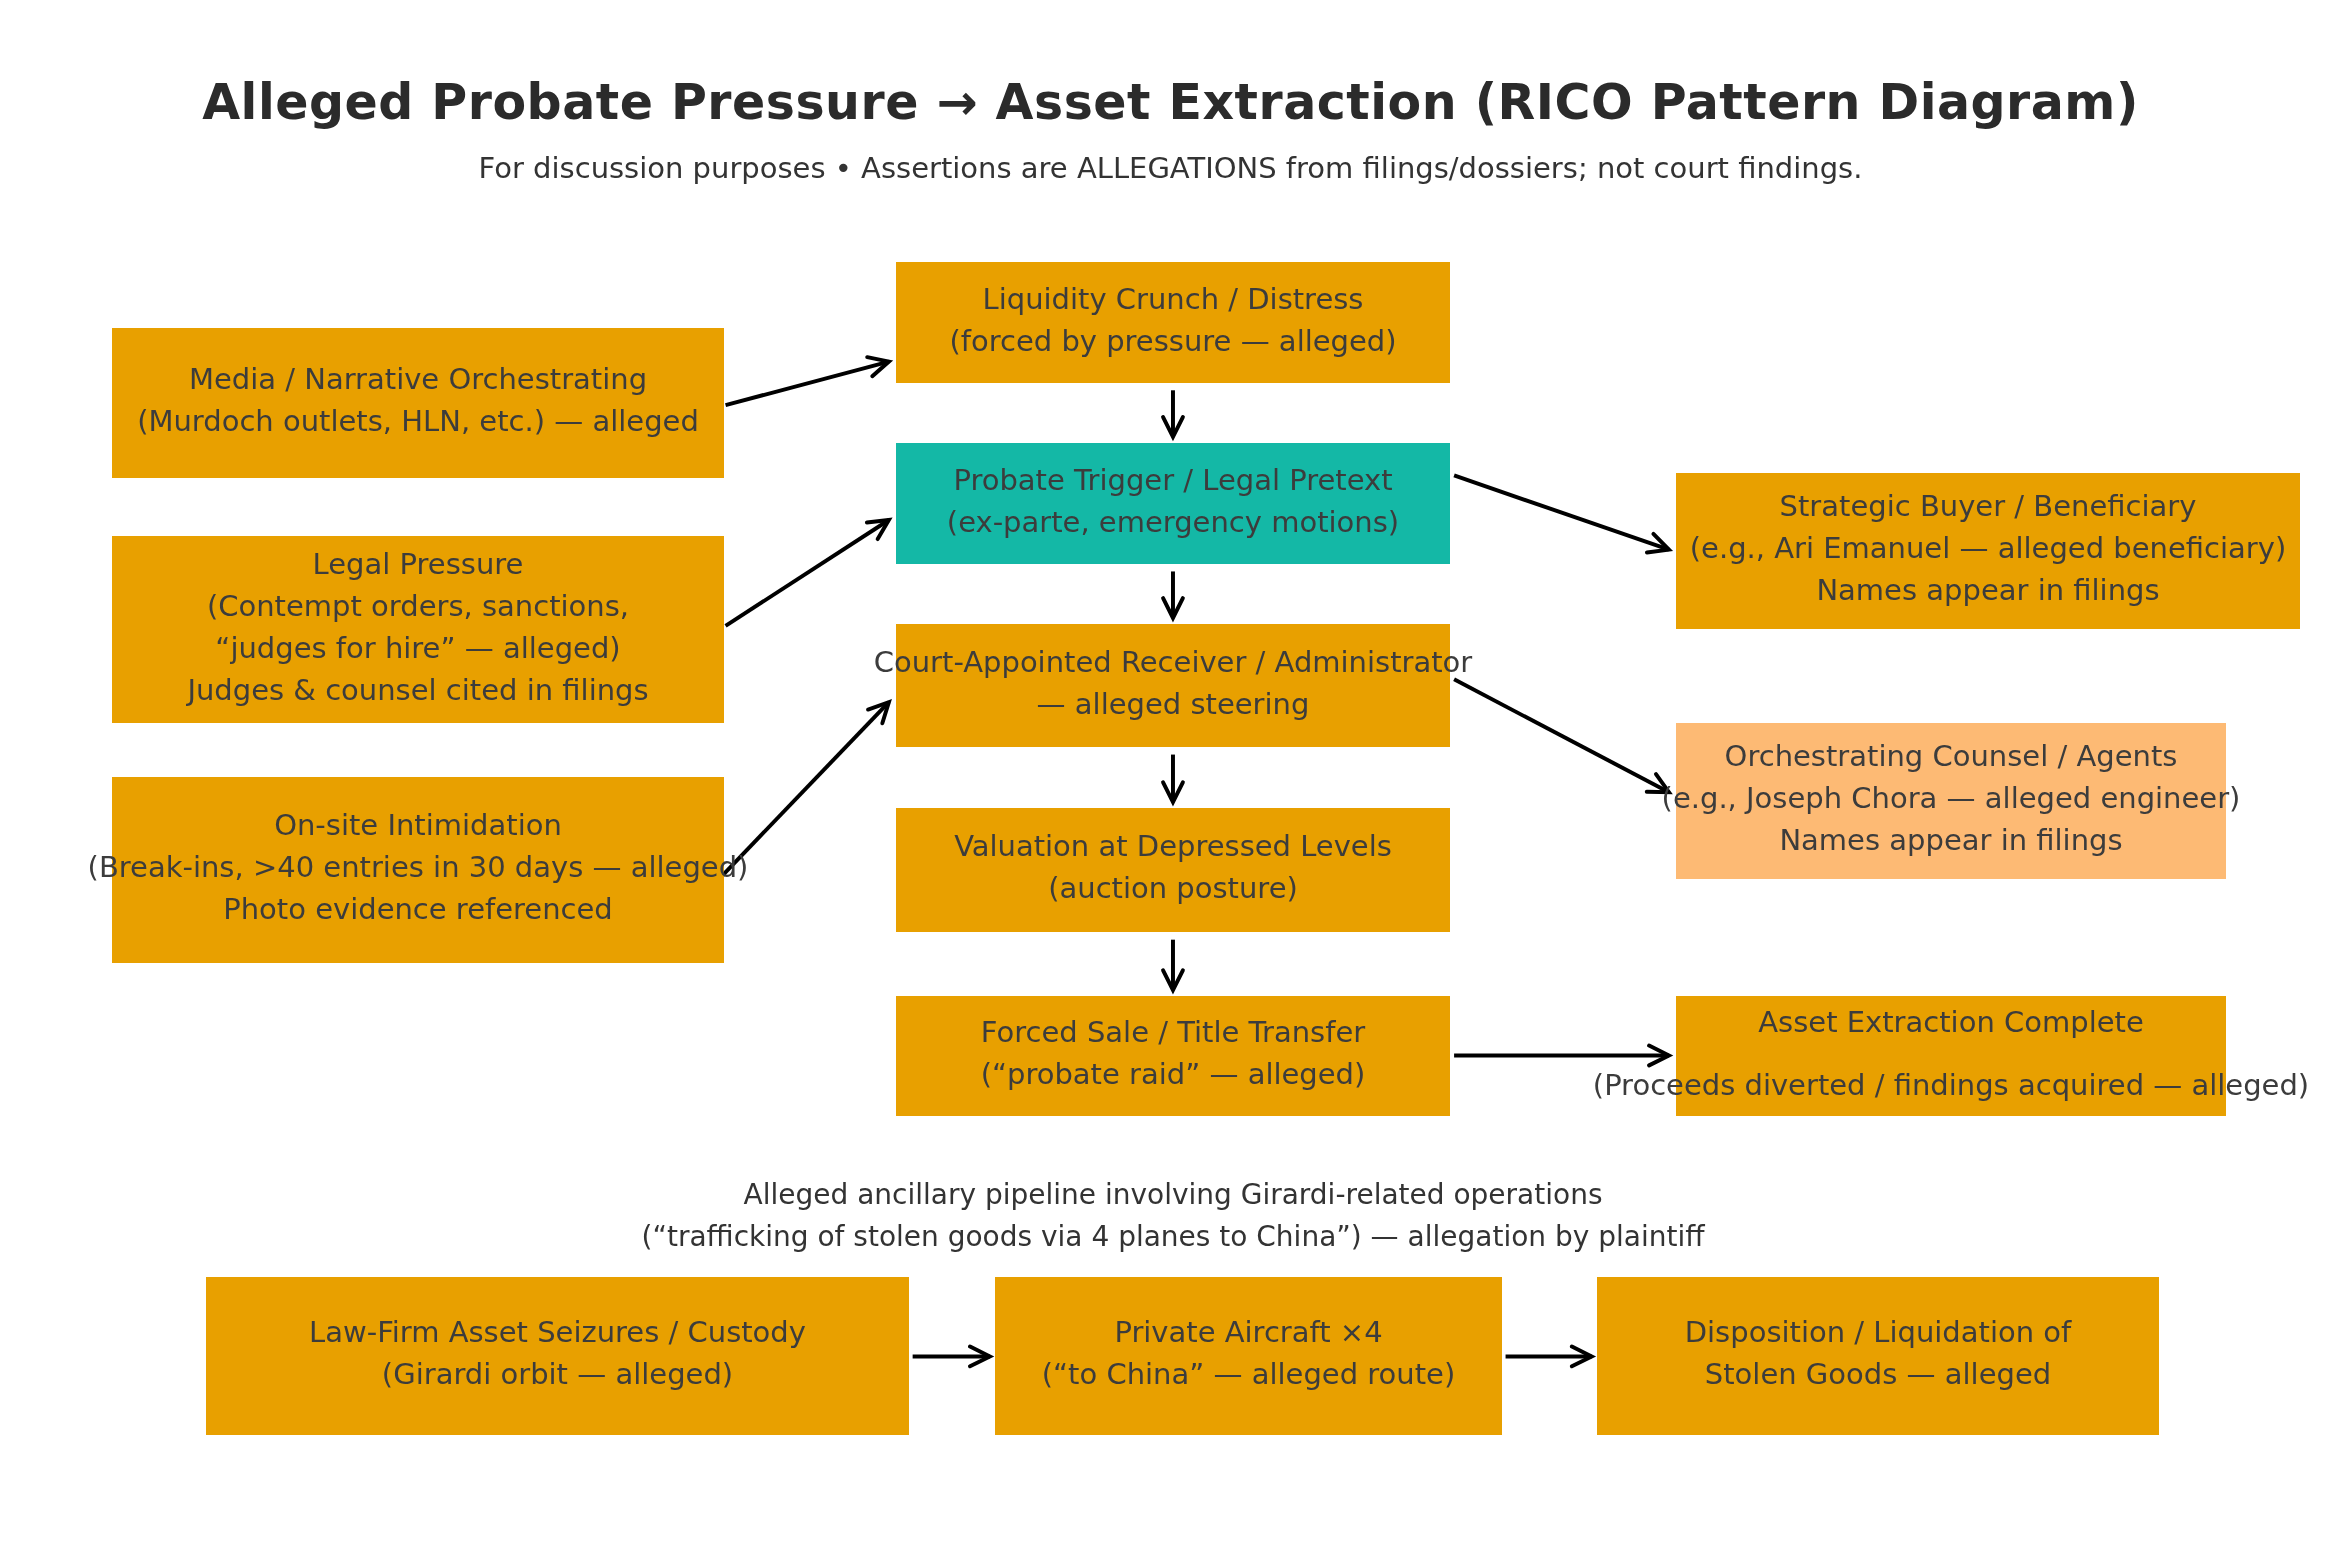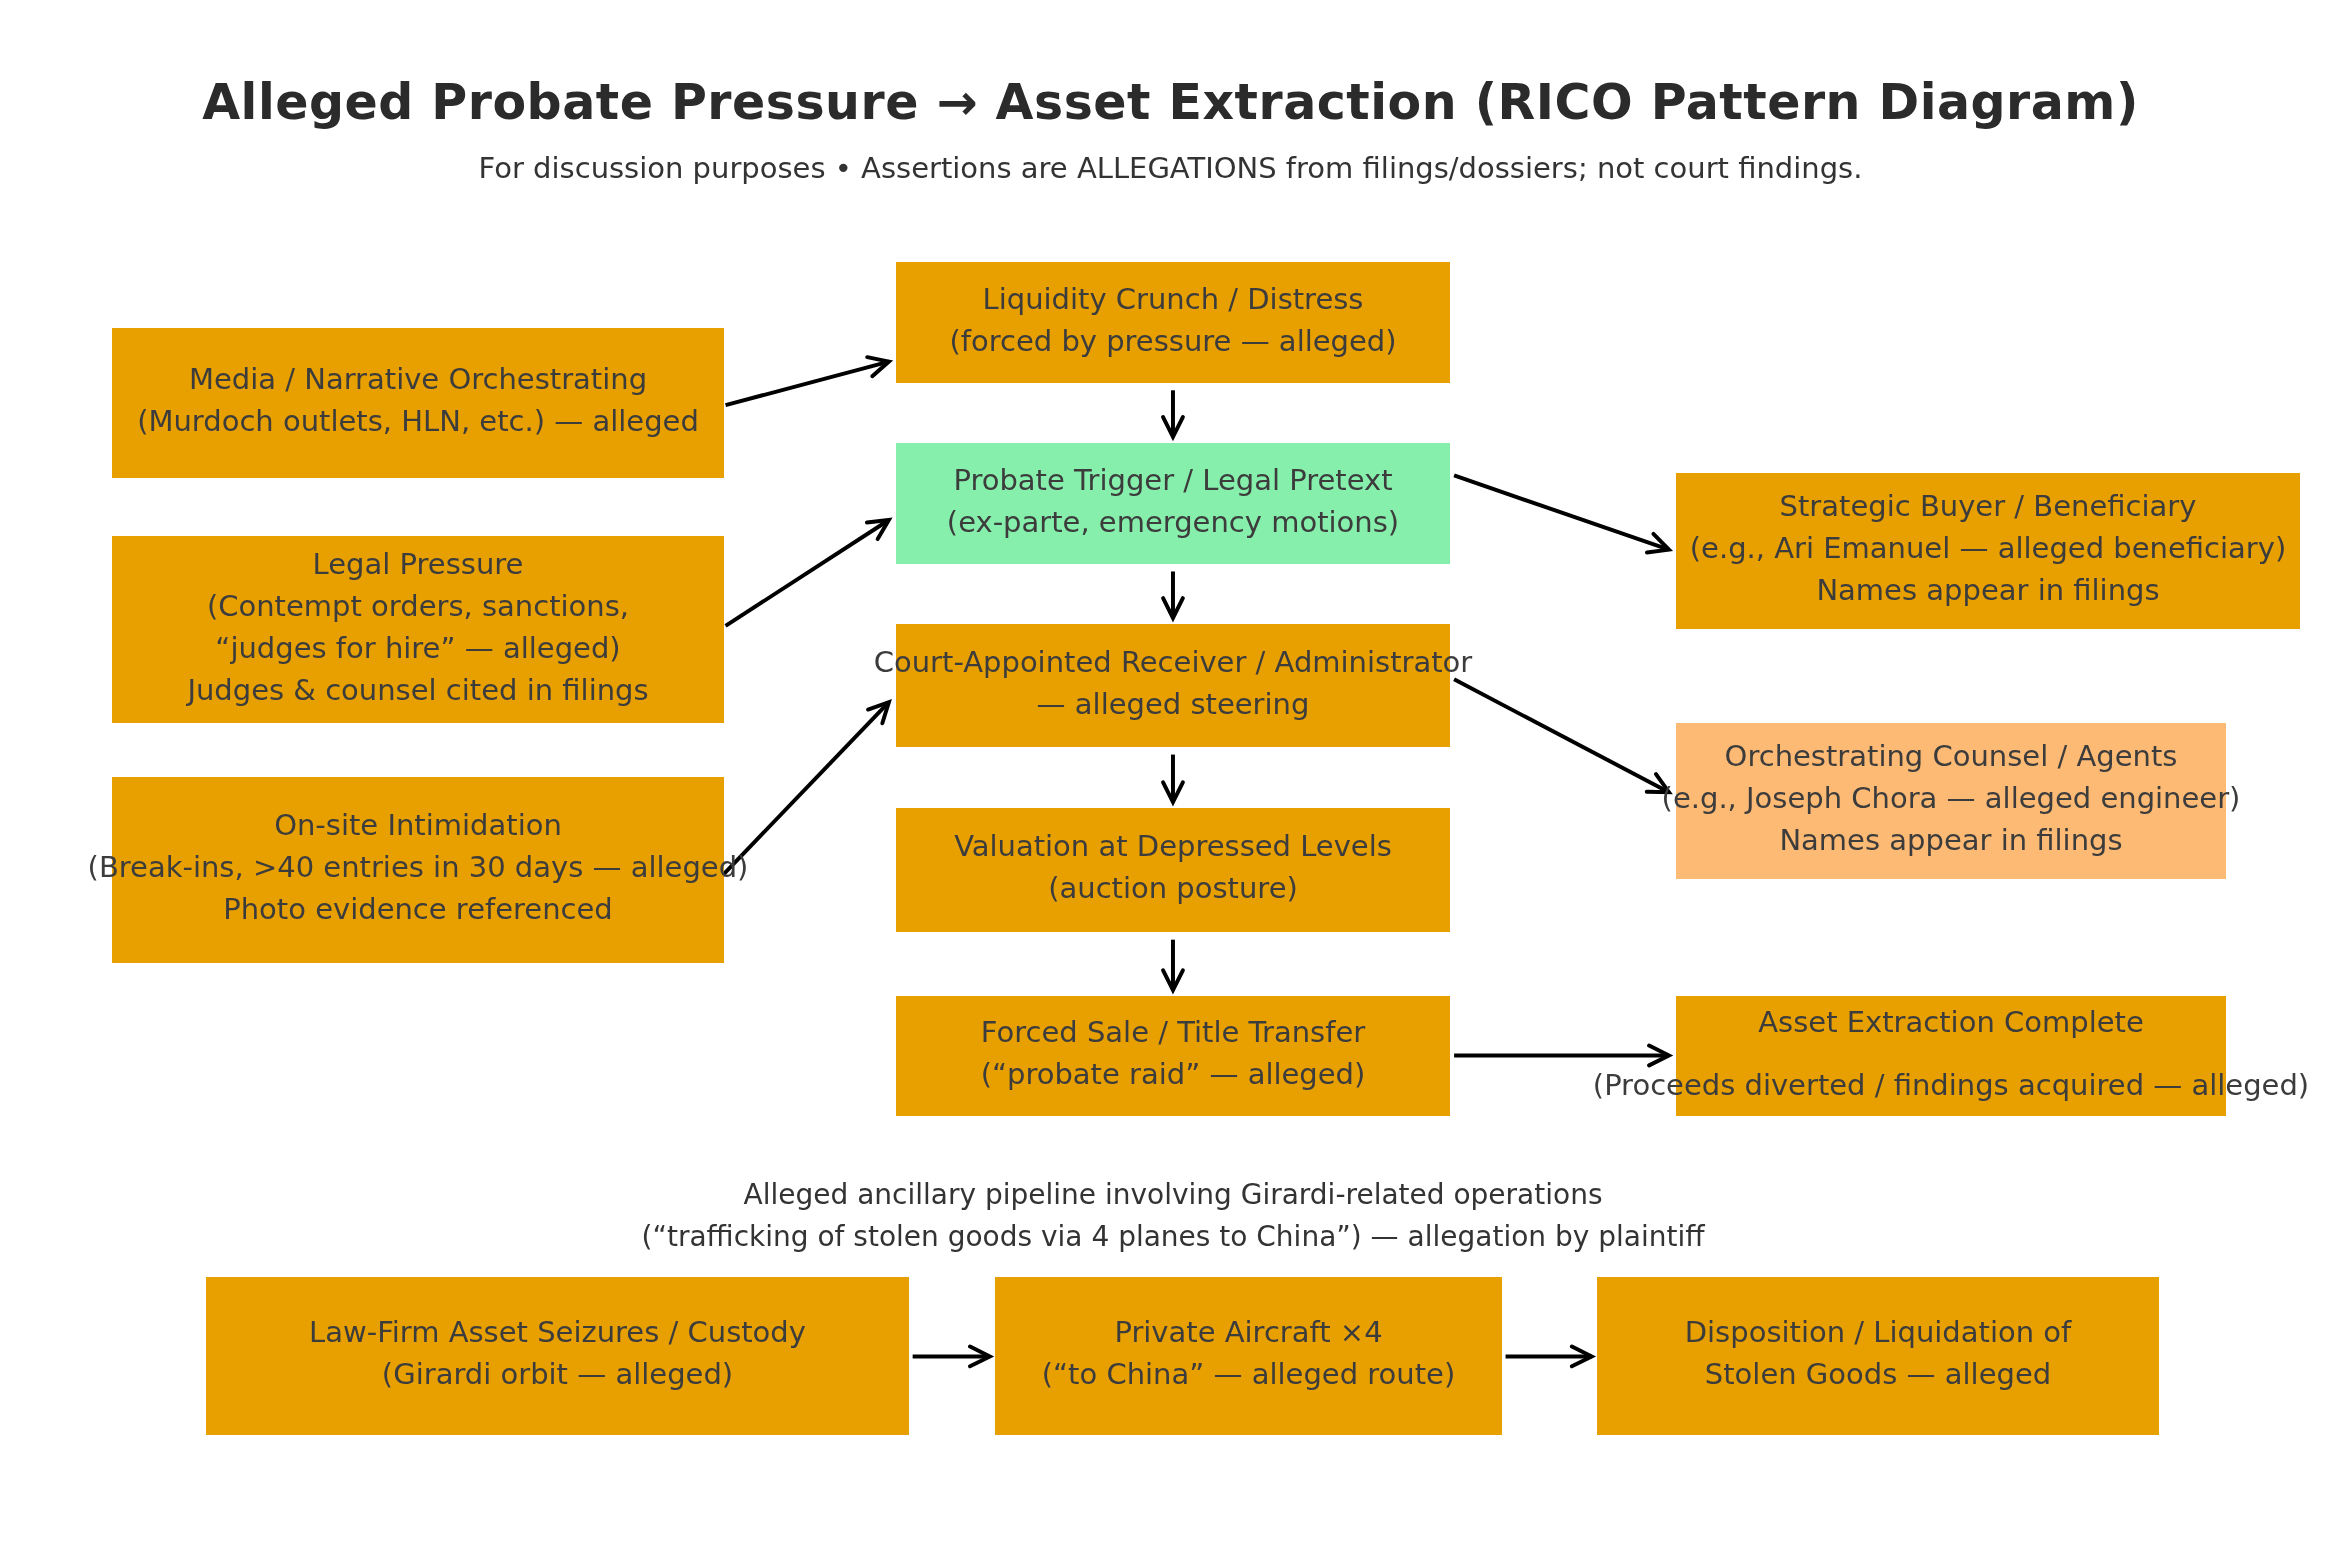--- a/index.html
+++ b/index.html
@@ -106,21 +106,21 @@
       </div>
       <div class="node" style="left: 112px; top: 749px; width: 612px; height: 186px; background: rgb(232, 160, 0); color: rgb(60, 60, 60);">
         <div class="line">On-site Intimidation</div>
         <div class="line">(Break-ins, &gt;40 entries in 30 days — alleged)</div>
         <div class="line">Photo evidence referenced</div>
       </div>
       <div class="node" style="left: 896px; top: 234px; width: 554px; height: 121px; background: rgb(232, 160, 0); color: rgb(60, 60, 60);">
         <div class="line">Liquidity Crunch / Distress</div>
         <div class="line">(forced by pressure — alleged)</div>
       </div>
-      <div class="node" style="left: 896px; top: 415px; width: 554px; height: 121px; background: #86efac; color: rgb(60, 60, 60);">
+      <div class="node" style="left: 896px; top: 415px; width: 554px; height: 121px; background: #14b8a6; color: rgb(60, 60, 60);">
         <div class="line">Probate Trigger / Legal Pretext</div>
         <div class="line">(ex-parte, emergency motions)</div>
       </div>
       <div class="node" style="left: 896px; top: 596px; width: 554px; height: 123px; background: rgb(232, 160, 0); color: rgb(60, 60, 60);">
         <div class="line">Court-Appointed Receiver / Administrator</div>
         <div class="line">— alleged steering</div>
       </div>
       <div class="node" style="left: 896px; top: 780px; width: 554px; height: 124px; background: rgb(232, 160, 0); color: rgb(60, 60, 60);">
         <div class="line">Valuation at Depressed Levels</div>
         <div class="line">(auction posture)</div>

